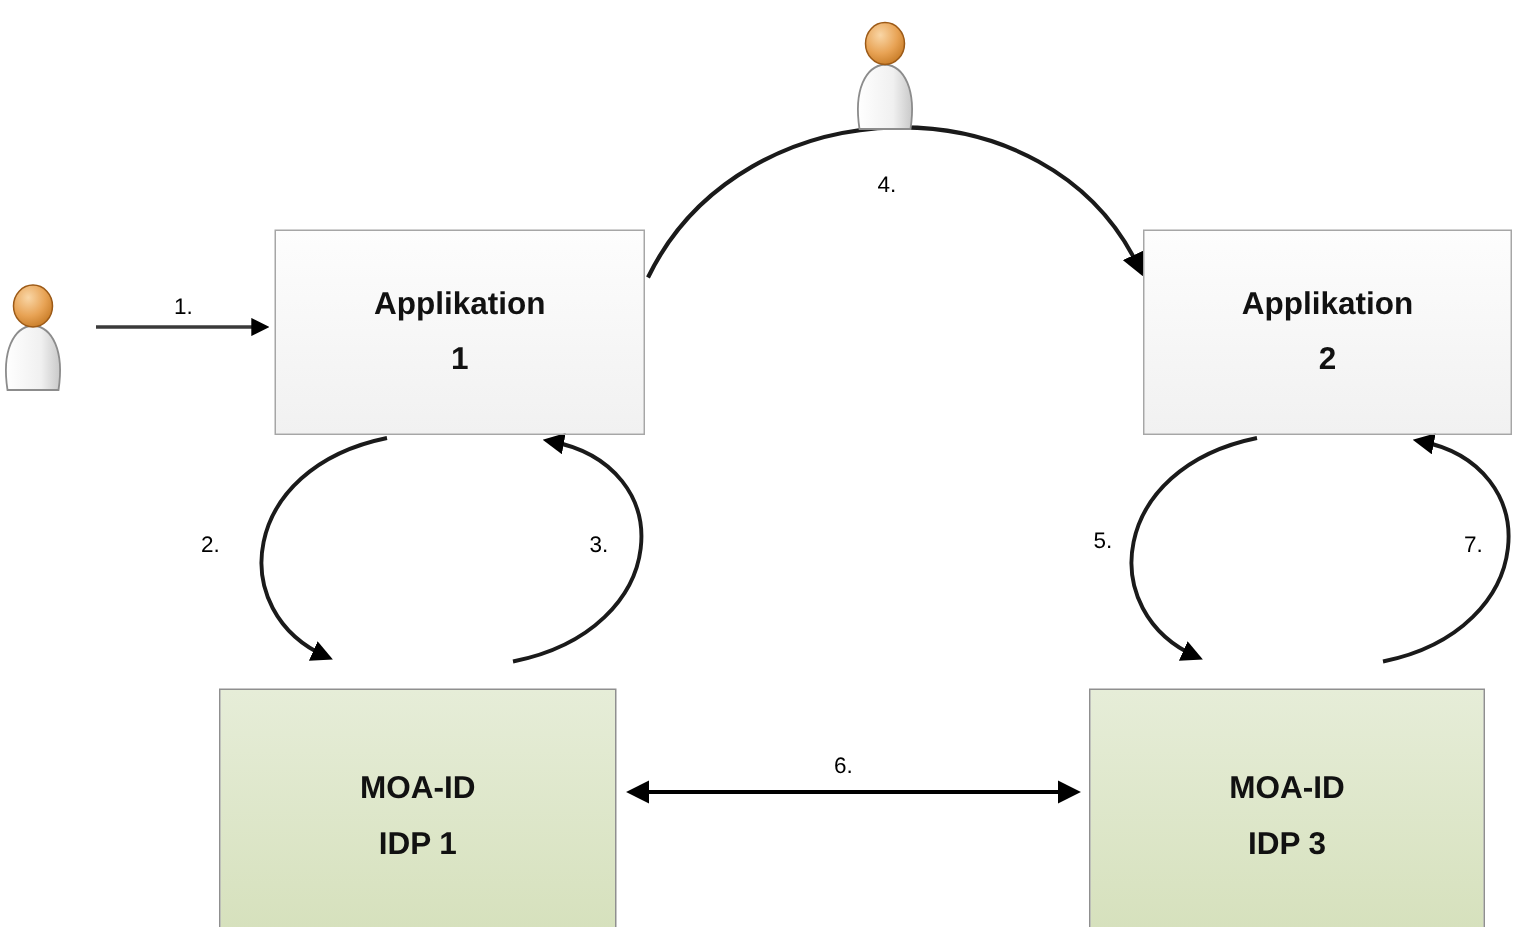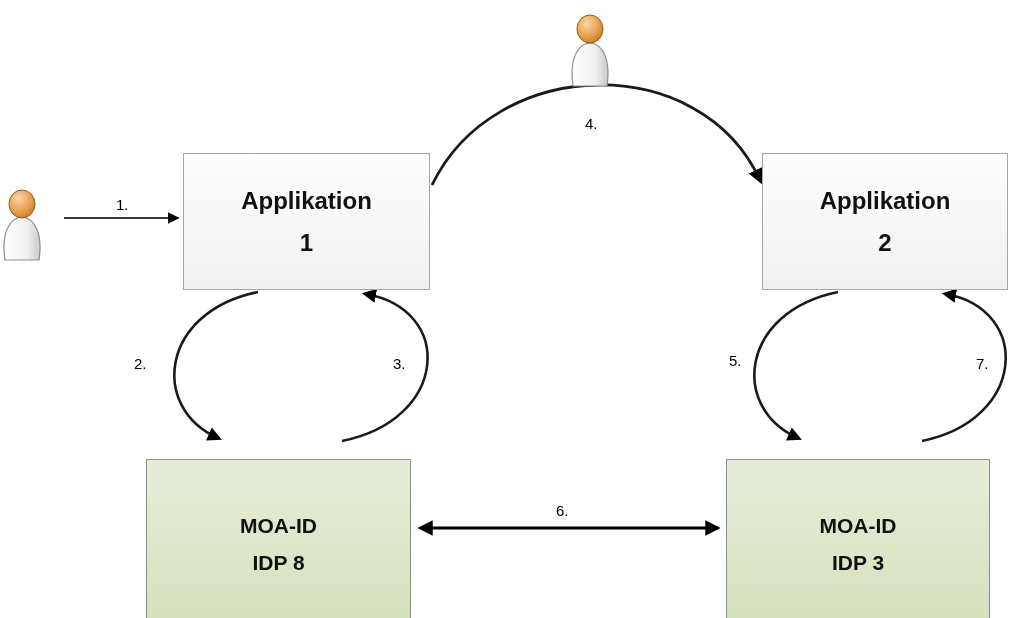--- a/index.html
+++ b/index.html
@@ -8,21 +8,21 @@
     font-family:"Liberation Sans",sans-serif;background:#ffffff;
   }
   svg.layer{position:absolute;left:0;top:0;}
   .node{
     position:absolute;display:flex;flex-direction:column;
     align-items:center;justify-content:center;text-align:center;
     font-weight:bold;color:#111;box-sizing:border-box;
   }
   .app{
     background:linear-gradient(180deg,#fdfdfd 0%,#f1f1f1 100%);
-    border:1px solid #a6a6a6;font-size:24px;line-height:1.75;
+    border:1px solid #a6a6a6;font-size:21px;line-height:1.75;
   }
   .idp{
     background:linear-gradient(180deg,#e6edd8 0%,#d5e0bb 100%);
     border:1px solid #8f8f8f;font-size:21px;line-height:1.75;margin-top:16px;
   }
   #app1{left:183px;top:153px;width:247px;height:137px;}
   #app2{left:762px;top:153px;width:246px;height:137px;}
   #idp1{left:146px;top:443px;width:265px;height:172px;}
   #idp2{left:726px;top:443px;width:264px;height:172px;}
   .alabel{
@@ -88,21 +88,21 @@
     <span>1</span>
   </div>
 
   <div id="app2" class="node app">
     <span>Applikation</span>
     <span>2</span>
   </div>
 
   <div id="idp1" class="node idp">
     <span>MOA-ID</span>
-    <span>IDP 8</span>
+    <span>IDP 1</span>
   </div>
 
   <div id="idp2" class="node idp">
     <span>MOA-ID</span>
     <span>IDP 3</span>
   </div>
 
   <span id="lbl1" class="alabel">1.</span>
   <span id="lbl2" class="alabel">2.</span>
   <span id="lbl3" class="alabel">3.</span>

